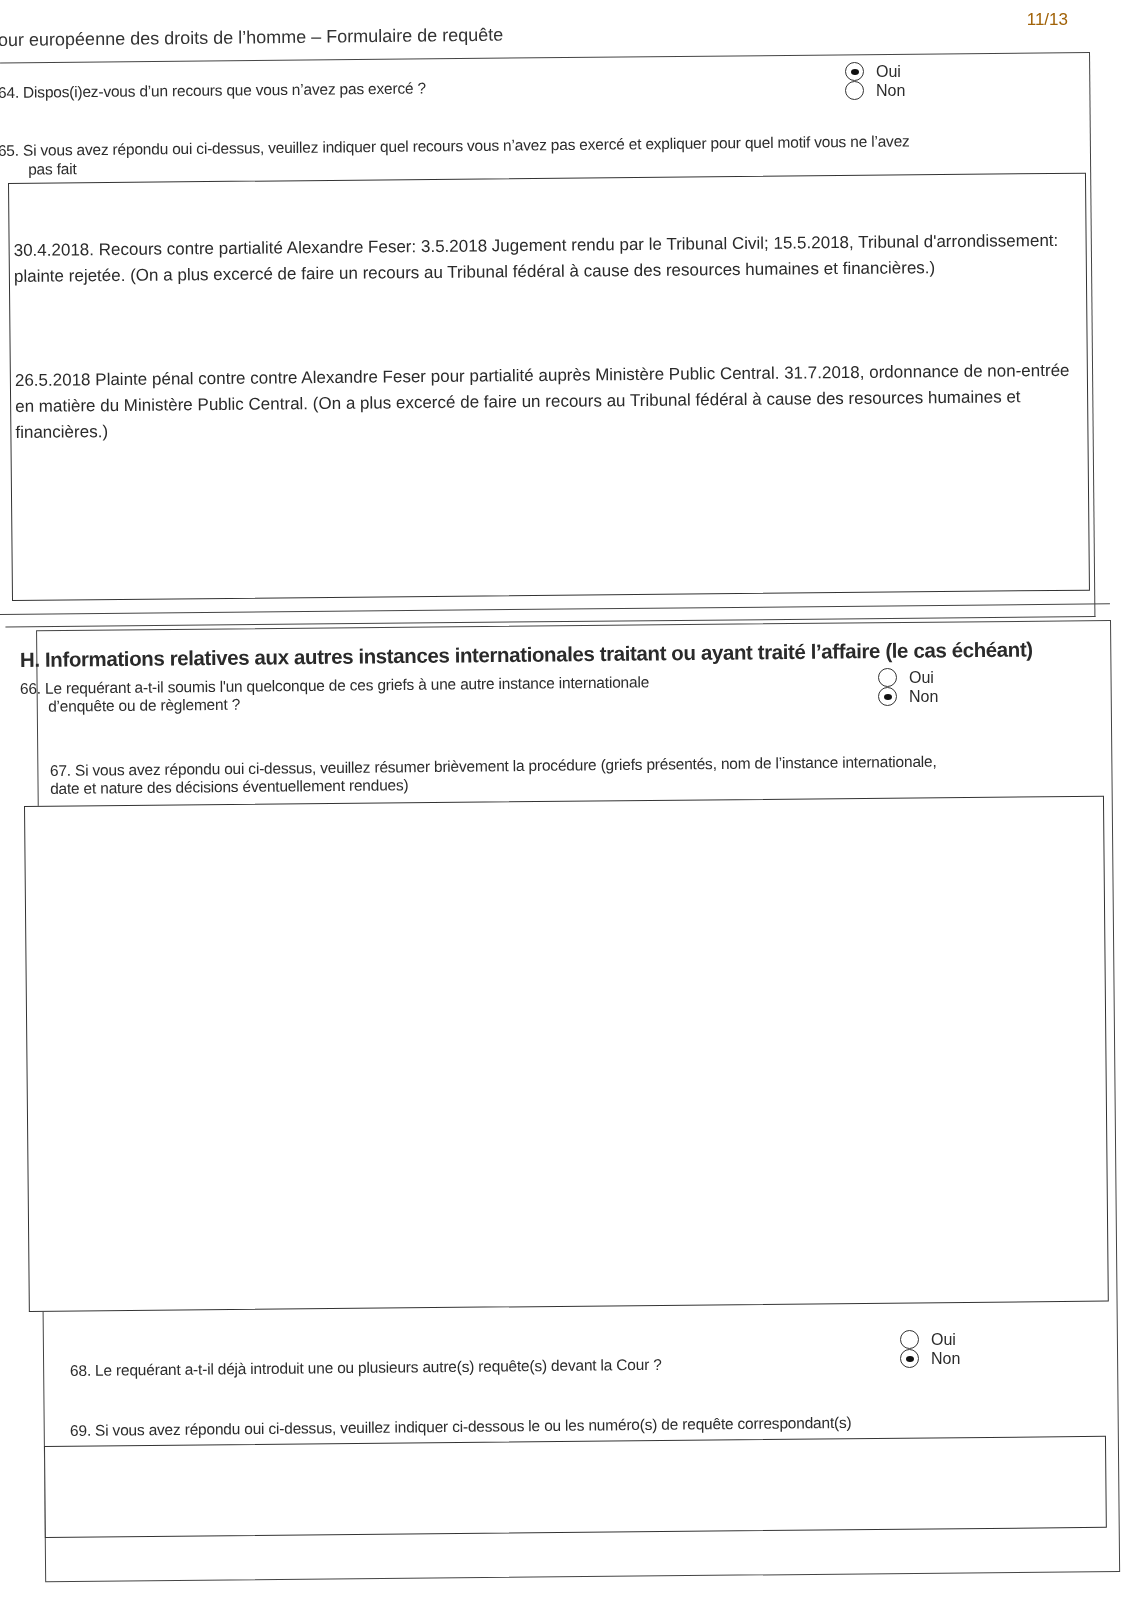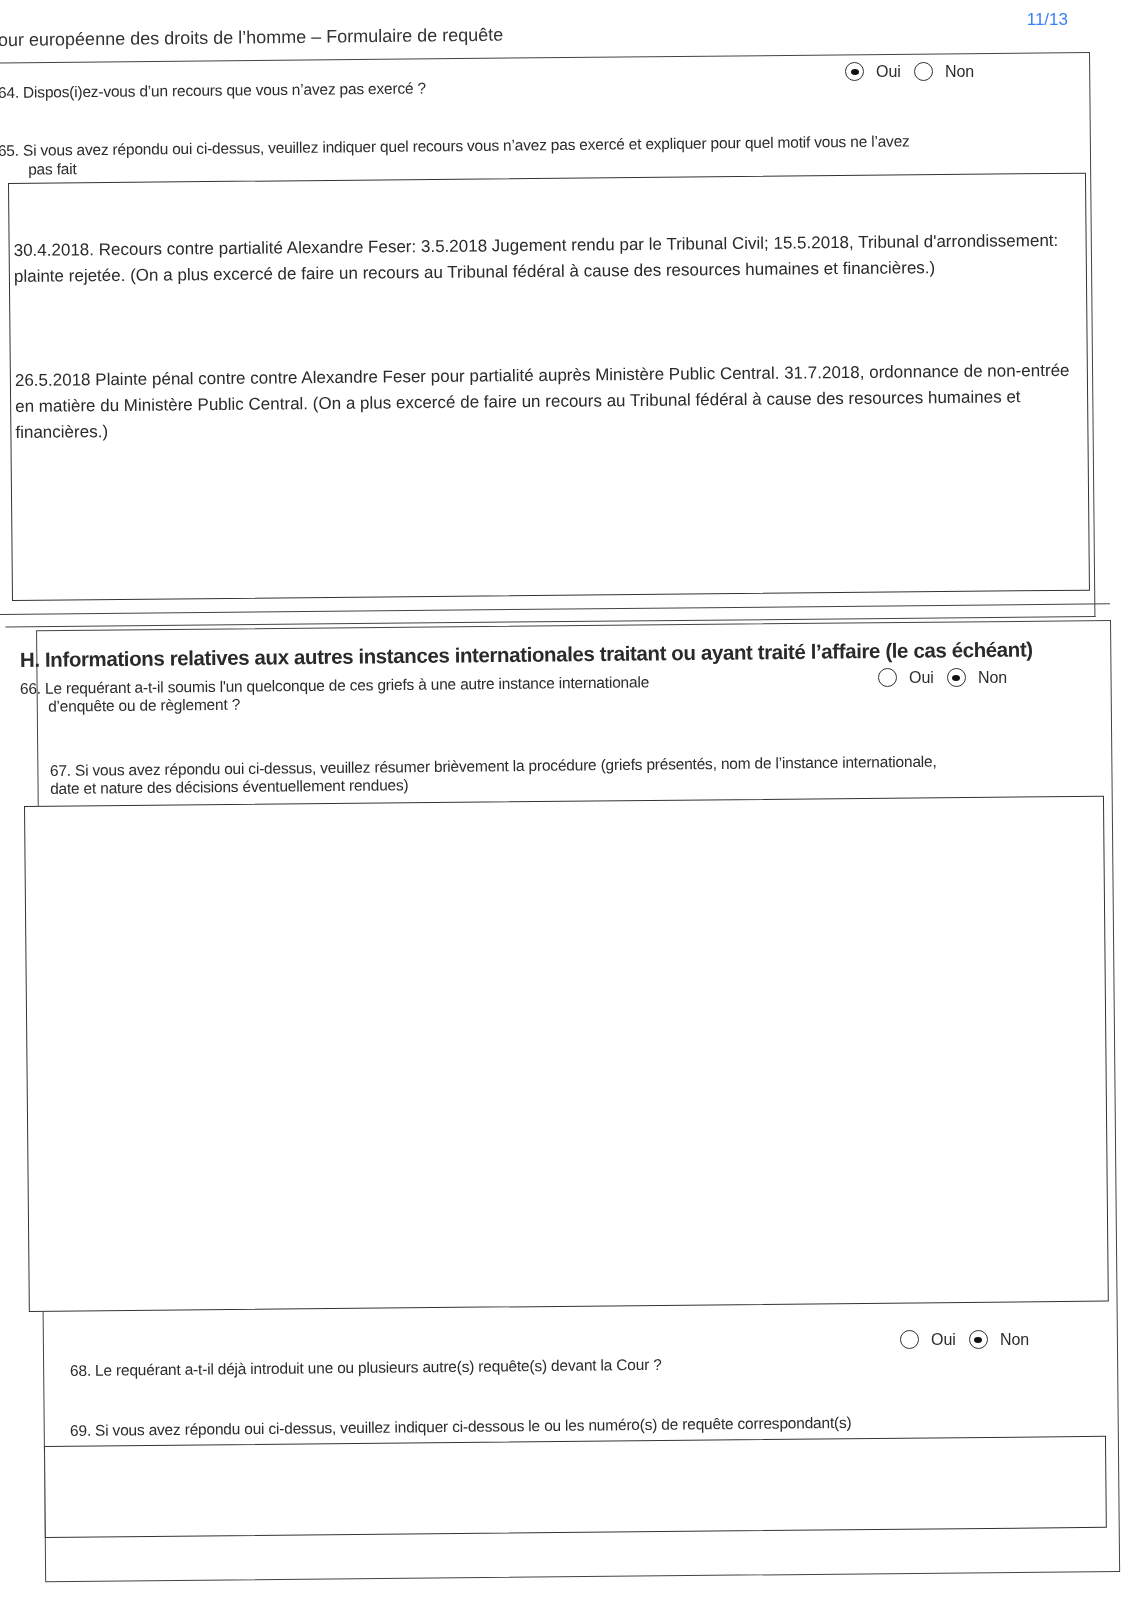--- a/index.html
+++ b/index.html
@@ -1,30 +1,30 @@
 <!DOCTYPE html>
 <html><head>
 <meta charset="utf-8">
 <style>
   * { box-sizing: border-box; margin: 0; padding: 0; }
   html, body { width: 1130px; height: 1600px; background: #ffffff; overflow: hidden; }
   body { position: relative; font-family: "Liberation Sans", sans-serif; color: #2a2a2a; }
 
-  .page-number { position: absolute; top: 10px; right: 62px; font-size: 17px; color: #3b82f6; }
+  .page-number { position: absolute; top: 10px; right: 62px; font-size: 17px; color: #a16207; }
 
   .header-title { position: absolute; top: 30px; left: -2px; font-size: 18px; color: #333; transform: rotate(-0.6deg); transform-origin: left center; }
 
   .section-box { position: absolute; border: 1px solid #444; }
   .sec-g { left: 0px; top: 52px; width: 1090px; height: 565px; border-left: none; transform: rotate(-0.55deg); transform-origin: right top; }
   .sec-h { left: 36px; top: 620px; width: 1075px; height: 952px; transform: rotate(-0.55deg); transform-origin: right top; }
 
   .question { position: absolute; font-size: 15.5px; color: #2c2c2c; letter-spacing: -0.2px; }
   .question .indent { display: block; padding-left: 22px; }
 
-  .radio-group { position: absolute; display: flex; flex-direction: row; gap: 13px; }
+  .radio-group { position: absolute; display: flex; flex-direction: column; }
   .radio-option { display: flex; align-items: center; gap: 12px; font-size: 16px; color: #2c2c2c; cursor: pointer; }
   .radio-circle { width: 19px; height: 19px; border: 1.4px solid #333; border-radius: 50%; display: inline-flex; align-items: center; justify-content: center; }
   .radio-circle.checked::after { content: ""; width: 8px; height: 6px; background: #111; border-radius: 50%; }
 
   .answer-box { position: absolute; border: 1.3px solid #333; background: #fff; }
   .answer-text { font-size: 17px; line-height: 26px; color: #2a2a2a; padding: 2px 4px; white-space: pre-wrap; }
   .answer-text .para { display: block; margin-bottom: 26px; }
 
   .section-heading { position: absolute; font-size: 20.5px; font-weight: bold; color: #2a2a2a; letter-spacing: -0.4px; white-space: nowrap; }
 

